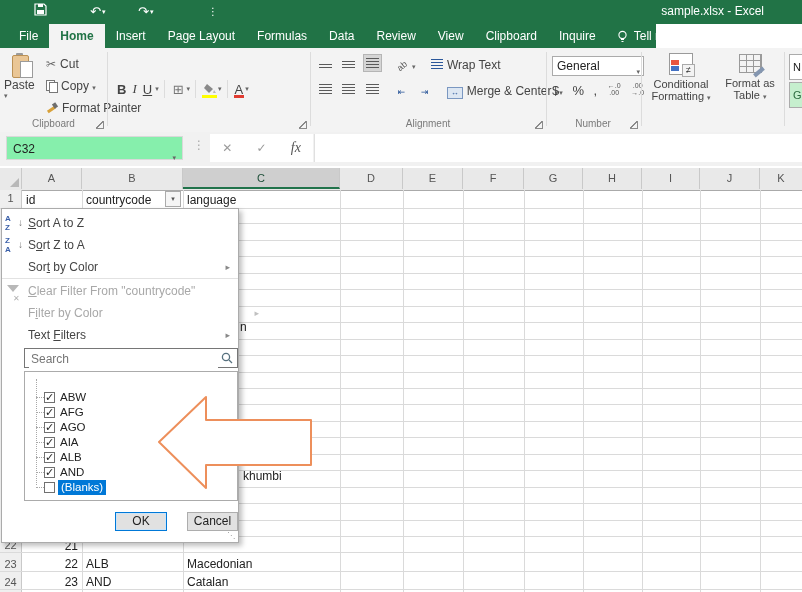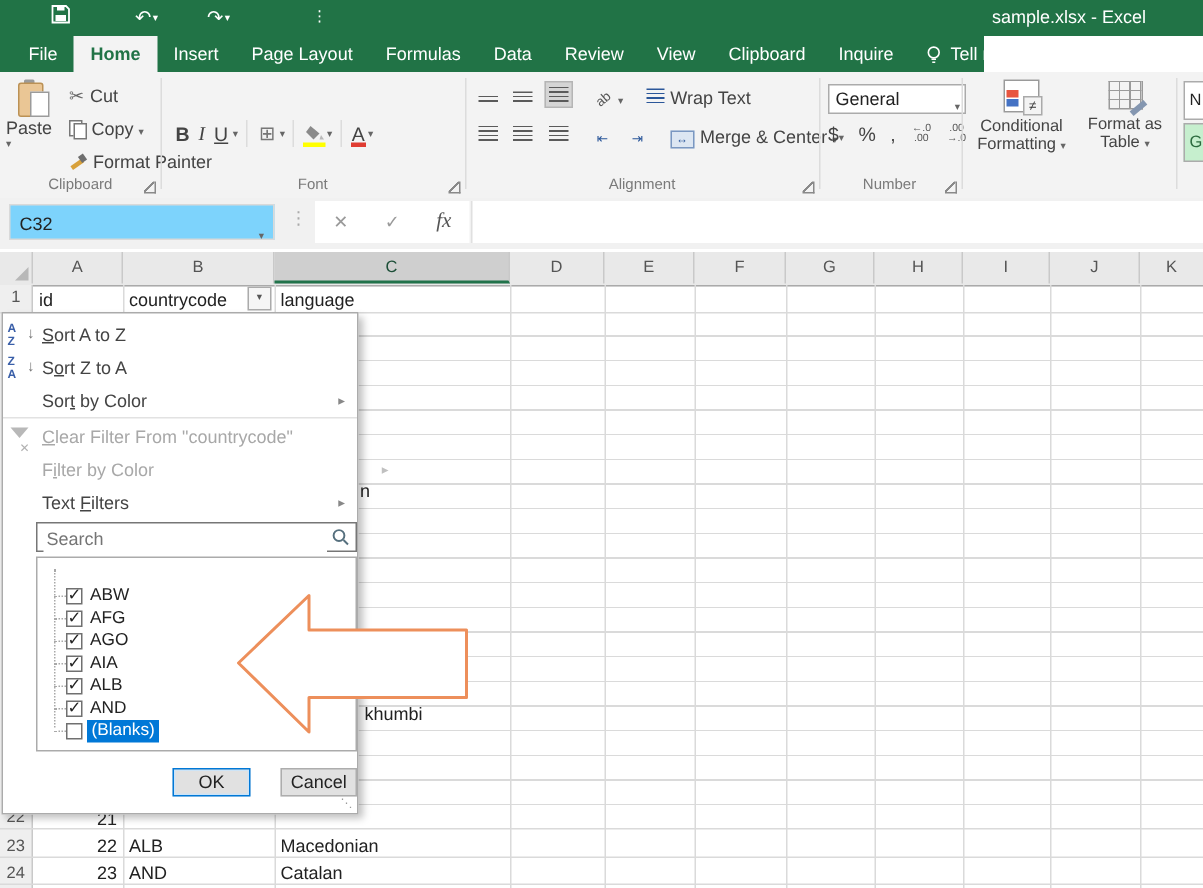--- a/index.html
+++ b/index.html
@@ -76,21 +76,21 @@
   .cf-icon .ne{position:absolute;right:-3px;bottom:-3px;width:11px;height:11px;background:#f3f3f3;border:1px solid #aaa;font-size:9px;line-height:10px;color:#333;}
   .ft-icon{position:relative;width:22px;height:18px;margin:2px auto 4px;background:
      repeating-linear-gradient(to right,#9a9a9a 0 1px,transparent 1px 7px),
      repeating-linear-gradient(to bottom,#9a9a9a 0 1px,transparent 1px 6px);border-right:1px solid #9a9a9a;border-bottom:1px solid #9a9a9a;}
   .ft-icon .brush{position:absolute;right:-4px;bottom:-2px;width:12px;height:4px;background:#8496b0;transform:rotate(-40deg);}
   .stylechip{position:absolute;width:16px;height:26px;box-sizing:border-box;border:1px solid #ababab;font-size:11px;line-height:24px;padding-left:3px;background:#fff;color:#222;}
   .stylechip.good{background:#c6efce;color:#2c6b3f;border-color:#ababab;}
 
   
   .fbar{left:0;top:132px;width:802px;height:34px;background:#f1f1f1;border-bottom:1px solid #d5d5d5;}
-  .namebox{position:absolute;left:6px;top:4px;width:177px;height:24px;background:#7dd3fc;border:1px solid #d9d9d9;font-size:12px;color:#222;line-height:24px;padding-left:6px;box-sizing:border-box;}
+  .namebox{position:absolute;left:6px;top:4px;width:177px;height:24px;background:#86efac;border:1px solid #d9d9d9;font-size:12px;color:#222;line-height:24px;padding-left:6px;box-sizing:border-box;}
   .namebox .caret{position:absolute;right:6px;top:9px;}
   .fdots{position:absolute;left:193px;top:6px;color:#aaa;font-size:12px;}
   .fxpanel{position:absolute;left:210px;top:2px;width:103px;height:28px;background:#fff;display:flex;align-items:center;justify-content:space-around;color:#9a9a9a;font-size:12px;}
   .fxpanel .fx{font-family:"Liberation Serif","DejaVu Serif",serif;font-style:italic;color:#555;font-size:14px;}
   .finput{position:absolute;left:314px;top:2px;width:488px;height:28px;background:#fff;border-left:1px solid #e0e0e0;}
 
   
   .sheet{left:0;top:166px;width:802px;height:426px;background:#fff;}
   .colhead{position:absolute;left:0;top:2px;width:802px;height:22px;background:#e9e9e9;border-bottom:1px solid #aaa;}
   .ch{position:absolute;top:0;height:21px;line-height:21px;text-align:center;font-size:11px;color:#555;border-right:1px solid #c9c9c9;box-sizing:border-box;}
@@ -208,21 +208,20 @@
       <span class="vdiv-sm"></span>
       <span class="colorbar"><svg width="13" height="10" viewBox="0 0 13 10">
             <path d="M4 0l6 5-4 4-5-5z" fill="#8a8a8a"></path>
             <path d="M11 6l2 3h-3z" fill="#b9b9b9"></path>
           </svg><span class="bar" style="background:#ffff00;"></span></span>
       <span class="caret">▾</span>
       <span class="vdiv-sm"></span>
       <span class="colorbar" style="font-size:13px;color:#444;"><span>A</span><span class="bar" style="background:#e03c32;"></span></span>
       <span class="caret">▾</span>
     </div>
-    <div class="grouplabel" style="left:107px;width:203px;">Font</div>
     <span class="launcher" style="left:299px;"></span>
     <div class="gdiv" style="left:310px;"></div>
 
     <div class="abs" style="left:316px;top:6px;white-space:nowrap;">
       <span class="alignbox"><span class="lines" style="height:5px;"></span></span>
       <span class="alignbox"><span class="lines" style="height:8px;"></span></span>
       <span class="alignbox sel"><span class="lines"></span></span>
       <span class="alignbox" style="margin-left:6px;"><span style="display:inline-block;transform:rotate(-40deg);font-size:9px;color:#555;">ab</span></span><span class="caret">▾</span>
       <span style="margin-left:12px;"><span class="wrapmini"></span><span>Wrap Text</span></span>
     </div>

